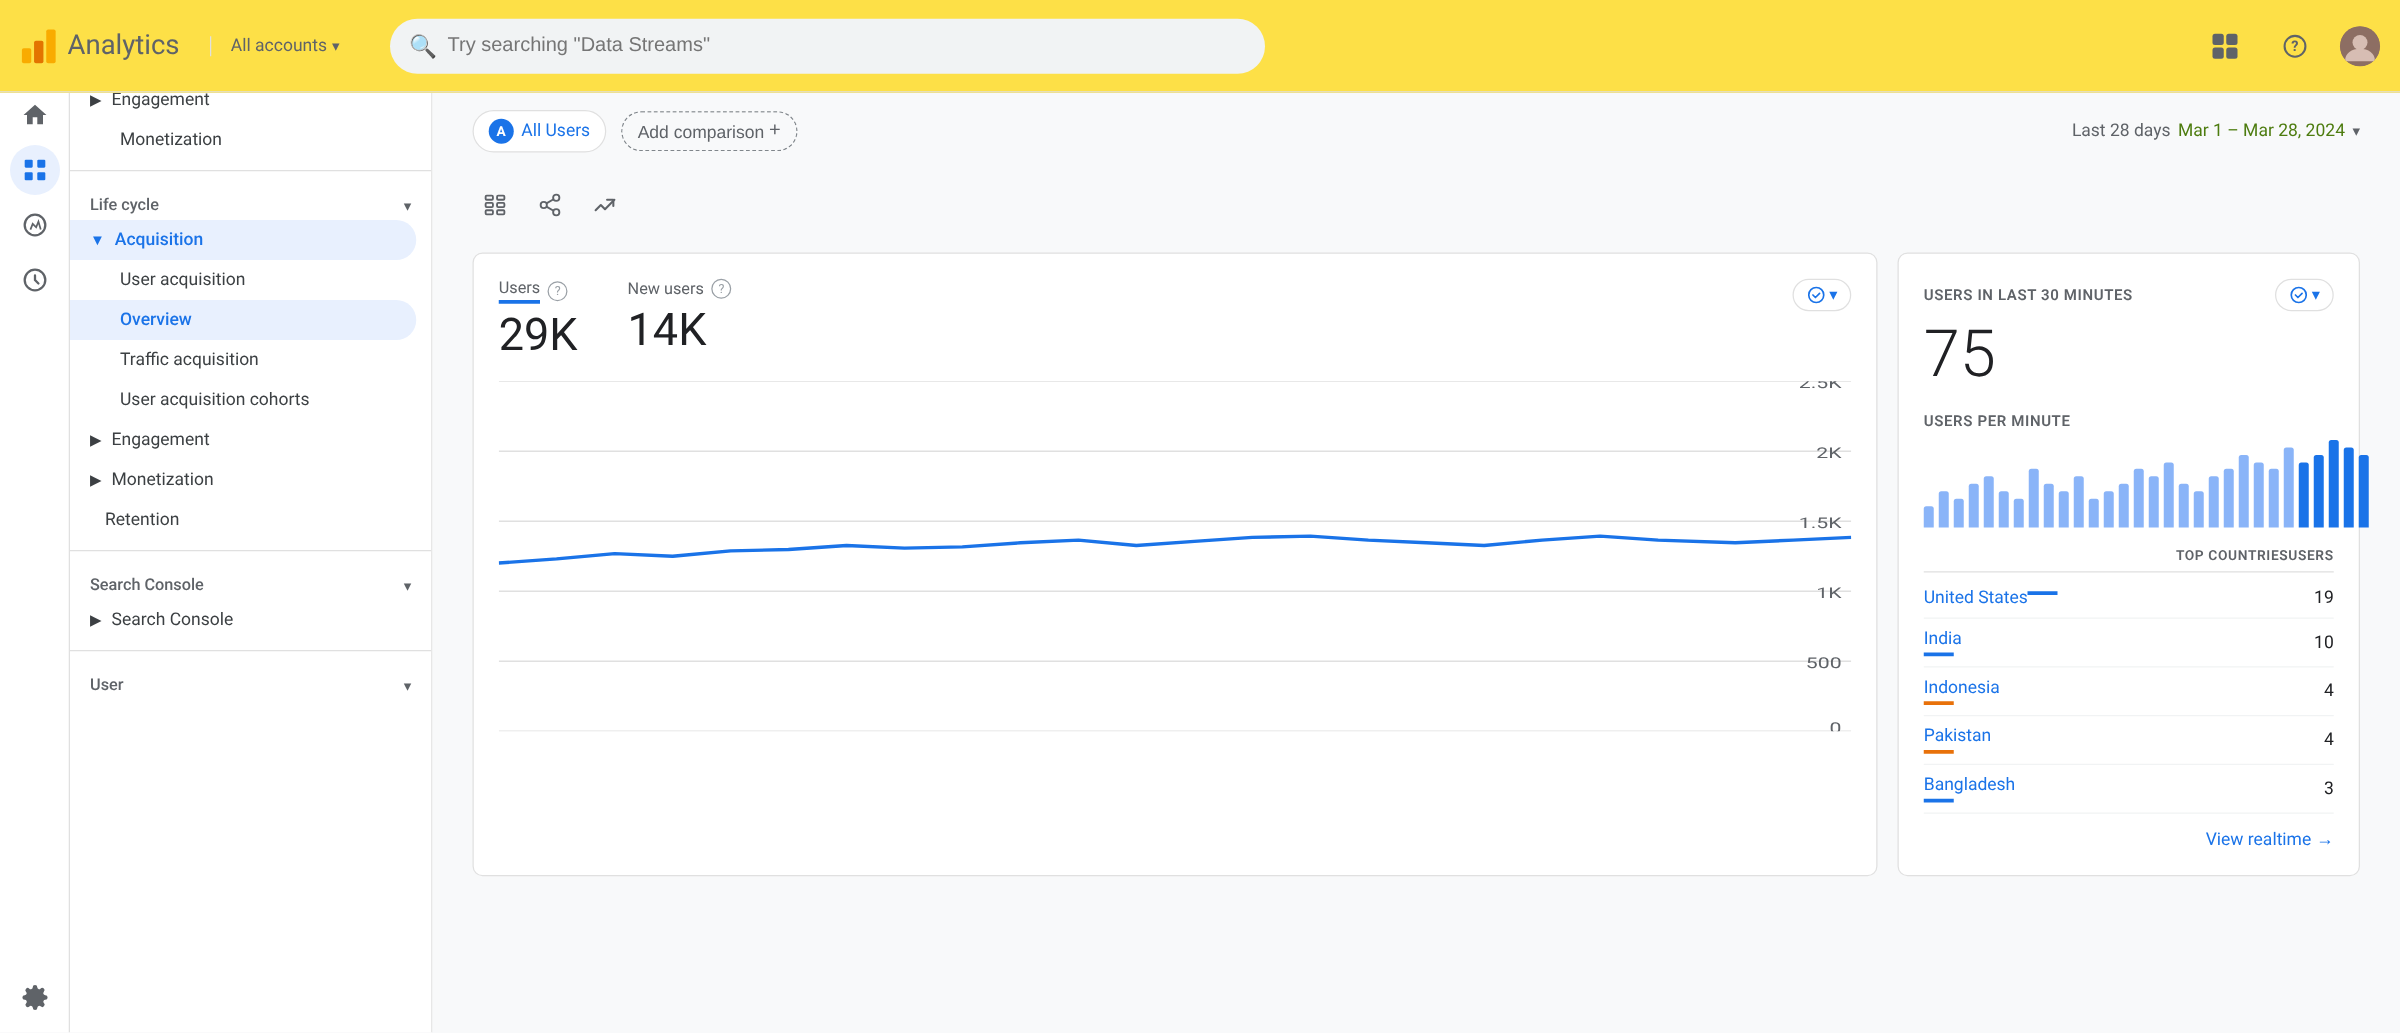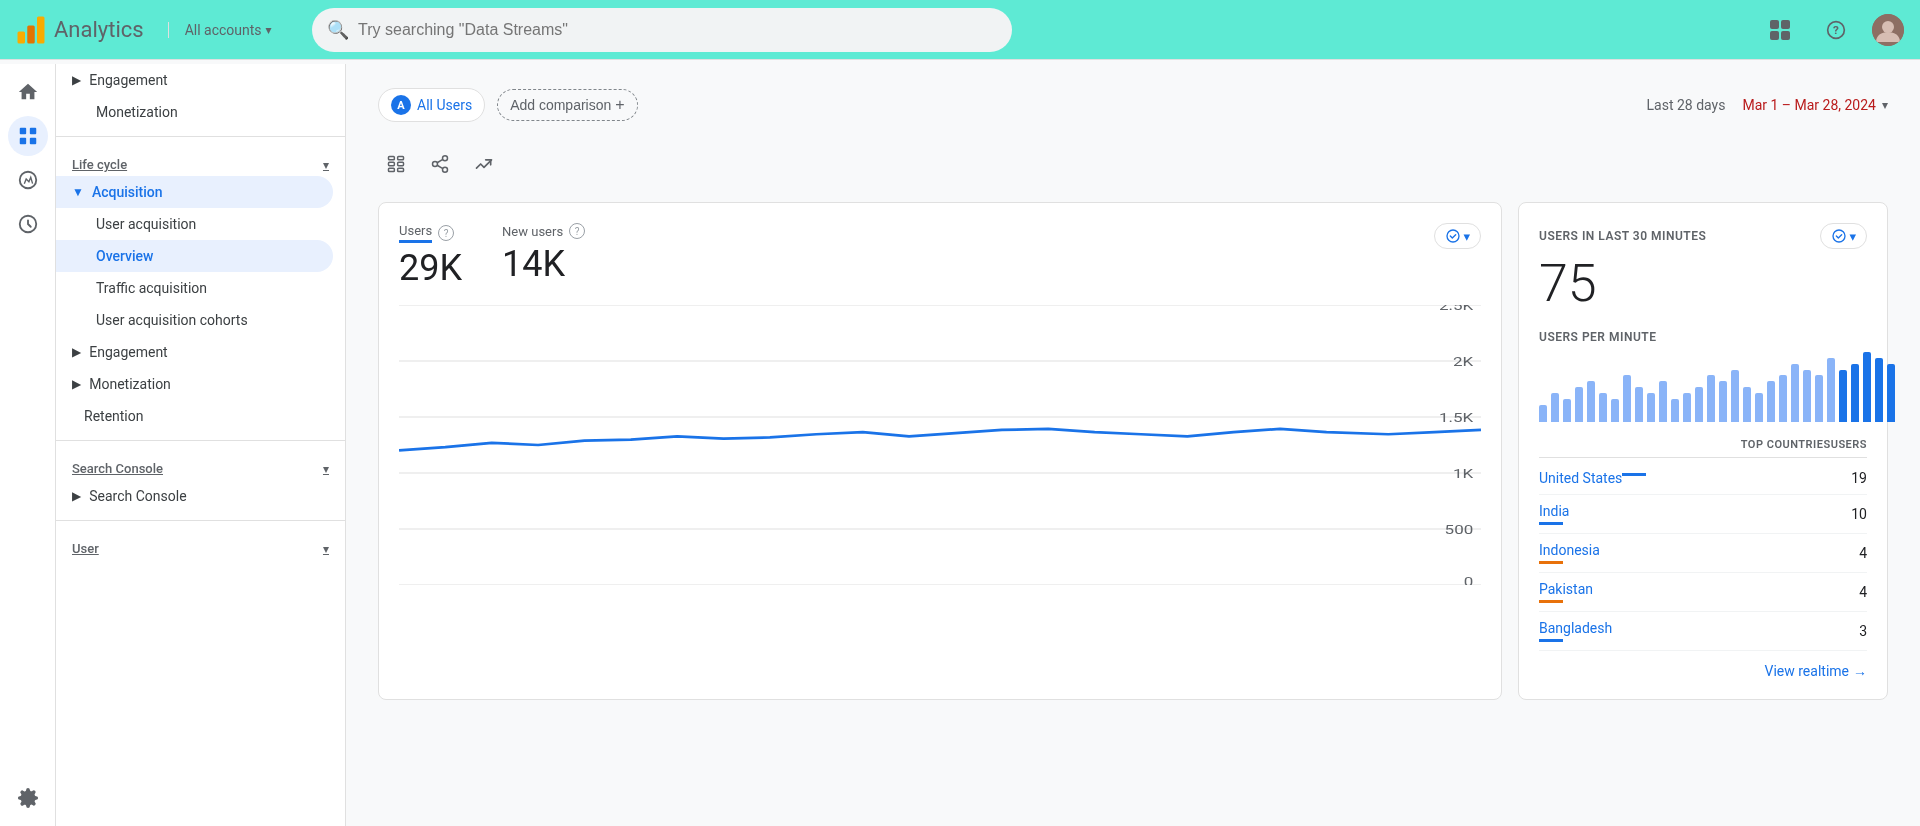--- a/index.html
+++ b/index.html
@@ -1,21 +1,21 @@
 <!DOCTYPE html>
 <html><head>
   <meta charset="utf-8">
   <style>
     * { box-sizing: border-box; margin: 0; padding: 0; }
     body { font-family: 'Google Sans', Roboto, Arial, sans-serif; background: #f8f9fa; color: #202124; font-size: 14px; overflow: hidden; }
 
     
     .topbar {
-      display: flex; align-items: center; background: #5eead4;
-      border-bottom: 1px solid #e0e0e0; height: 60px; padding: 0 16px;
+      display: flex; align-items: center; background: #fde047;
+      border-bottom: 1px solid #e0e0e0; height: 74px; padding: 0 16px;
       position: fixed; top: 0; left: 0; right: 0; z-index: 100;
     }
     .topbar-logo { display: flex; align-items: center; gap: 8px; margin-right: 16px; }
     .logo-icon { width: 30px; height: 30px; }
     .topbar-title { font-size: 22px; color: #5f6368; font-weight: 400; }
     .topbar-account { display: flex; align-items: center; gap: 4px; margin-left: 8px; cursor: pointer; color: #5f6368; font-size: 14px; border-left: 1px solid #e0e0e0; padding-left: 16px; }
     .topbar-search {
       flex: 1; margin: 0 40px; max-width: 700px;
       background: #f1f3f4; border-radius: 24px; height: 44px;
       display: flex; align-items: center; padding: 0 16px; gap: 8px;
@@ -42,21 +42,21 @@
     .icon-sidebar-bottom { margin-top: auto; }
 
     
     .nav-sidebar {
       width: 290px; background: #fff; border-right: 1px solid #e0e0e0;
       overflow-y: auto; flex-shrink: 0; padding-bottom: 24px;
     }
     .nav-section-header {
       display: flex; align-items: center; justify-content: space-between;
       padding: 12px 16px 4px 16px; font-size: 13px; font-weight: 500;
-      color: #5f6368; cursor: pointer; text-decoration: underline;
+      color: #5f6368; cursor: pointer;
     }
     .nav-item {
       display: flex; align-items: center; padding: 8px 16px 8px 24px;
       cursor: pointer; color: #3c4043; font-size: 14px;
       border-radius: 0 24px 24px 0; margin-right: 12px;
     }
     .nav-item.active { background: #e8f0fe; color: #1a73e8; font-weight: 500; }
     .nav-item.sub { padding-left: 40px; }
     .nav-expand { display: flex; align-items: center; gap: 4px; padding: 8px 16px; cursor: pointer; color: #3c4043; font-size: 14px; }
     .chevron { font-size: 12px; color: #5f6368; }
@@ -77,21 +77,21 @@
       background: #1a73e8; color: #fff; font-size: 11px; font-weight: 700;
       display: flex; align-items: center; justify-content: center;
     }
     .add-comparison-btn {
       display: flex; align-items: center; gap: 4px;
       border: 1px dashed #80868b; border-radius: 20px;
       padding: 6px 12px; font-size: 14px; color: #5f6368; cursor: pointer;
       background: transparent;
     }
     .date-range { display: flex; align-items: center; gap: 6px; font-size: 14px; color: #5f6368; cursor: pointer; }
-    .date-range-text { color: #b91c1c; font-size: 14px; margin-left: 11px; }
+    .date-range-text { color: #4d7c0f; font-size: 14px; }
 
     
     .page-title { font-size: 28px; font-weight: 400; color: #202124; margin-bottom: 24px; }
 
     
     .cards-row { display: flex; gap: 16px; }
 
     
     .chart-card {
       flex: 1; background: #fff; border-radius: 8px;

